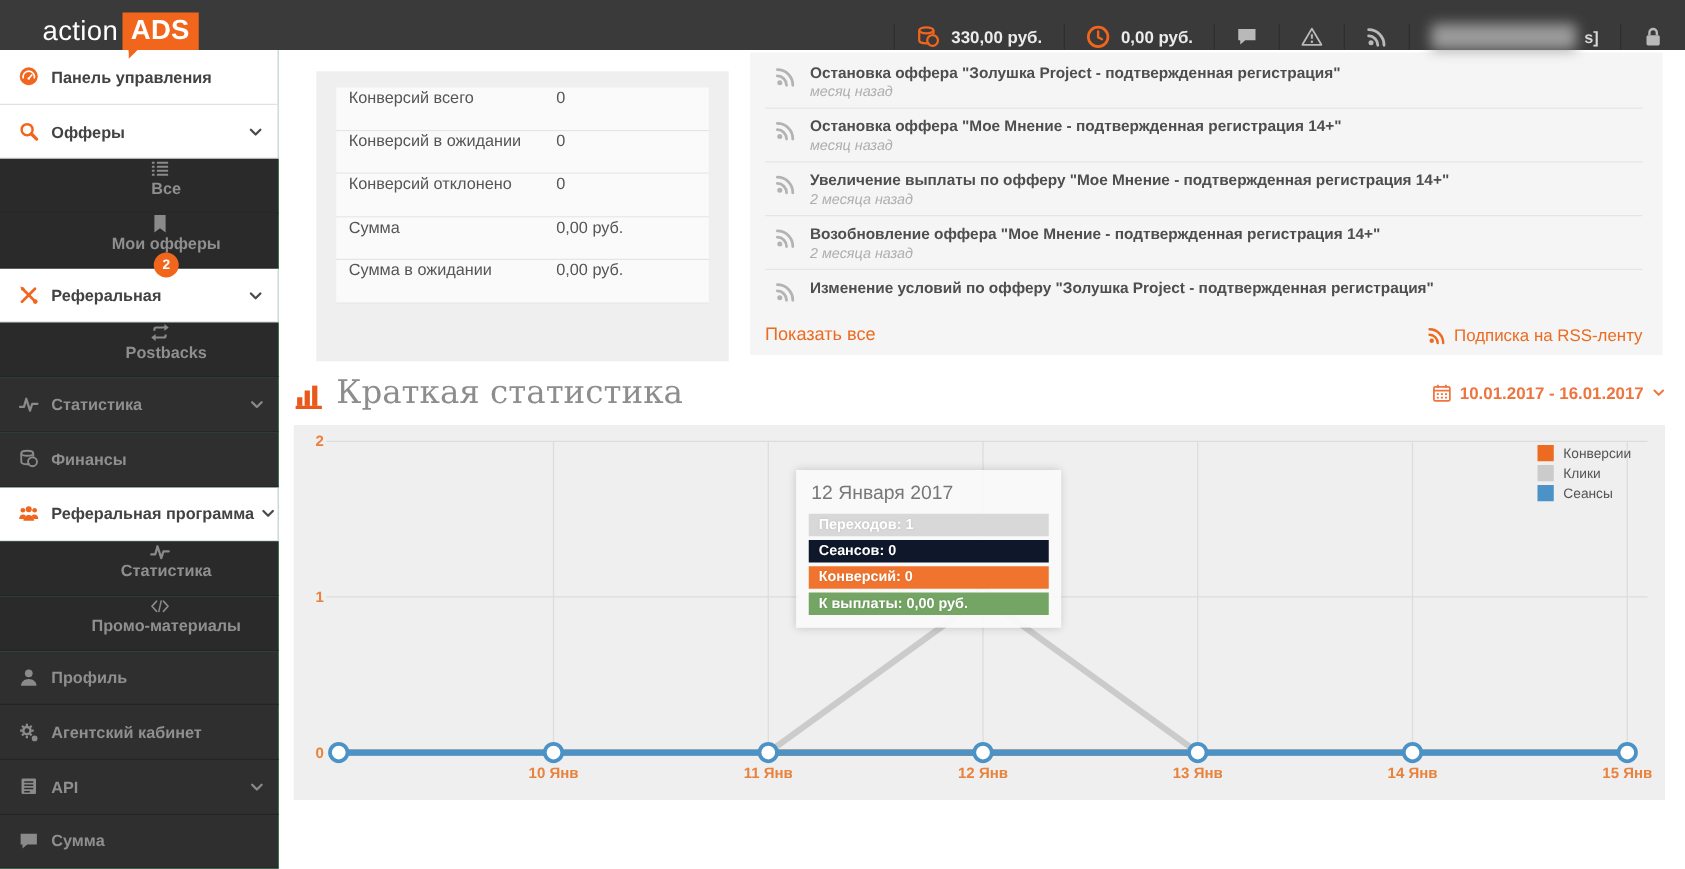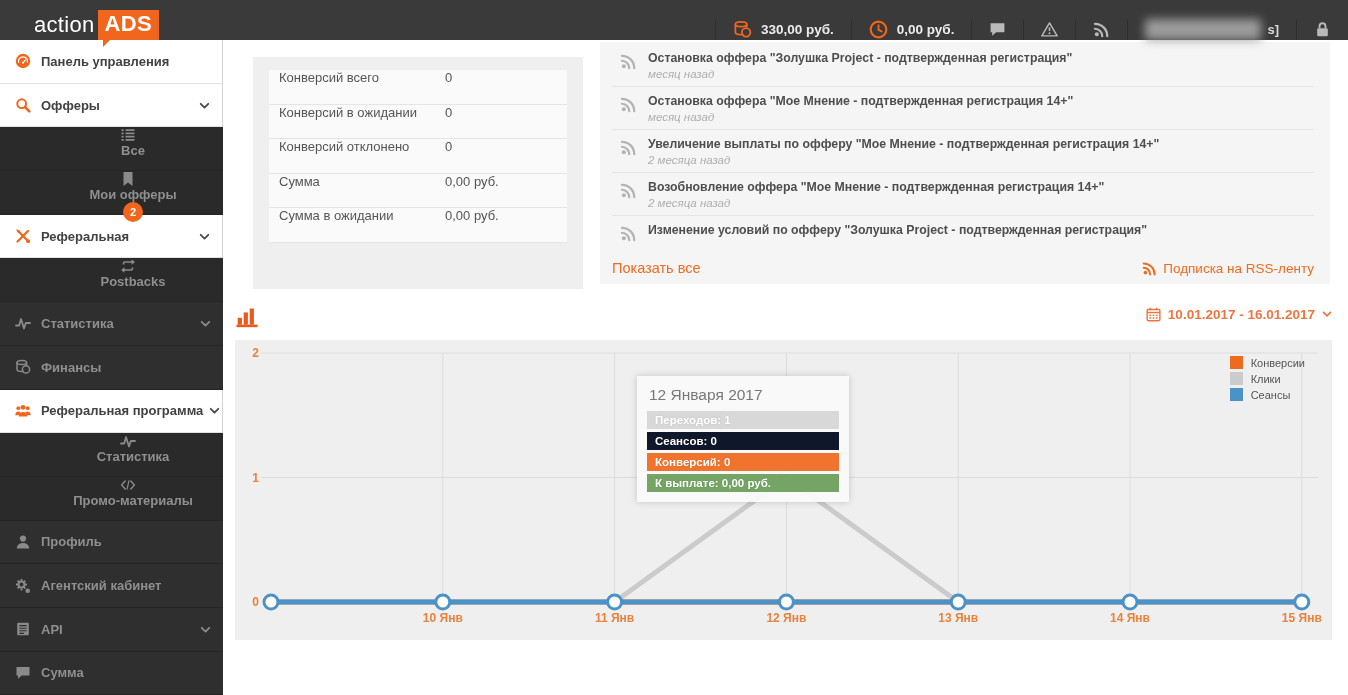--- a/index.html
+++ b/index.html
@@ -413,20 +413,21 @@
   <div class="stats-header">
     <div class="stats-title">
       <span class="ic">
           <svg viewBox="0 0 16 16">
             <path d="M1 14.6h14" stroke="currentColor" stroke-width="1.7"></path>
             <rect x="1.8" y="9.2" width="2.8" height="4.6" fill="currentColor"></rect>
             <rect x="5.8" y="5.6" width="2.8" height="8.2" fill="currentColor"></rect>
             <rect x="9.8" y="3" width="2.8" height="10.8" fill="currentColor"></rect>
           </svg>
         </span>
+      <span>Краткая статистика</span>
     </div>
     <div class="date-range">
       <span class="ic">
           <svg viewBox="0 0 16 16">
             <rect x="1.2" y="2.6" width="13.6" height="12" rx="1.2" fill="none" stroke="currentColor" stroke-width="1.5"></rect>
             <path d="M1.2 5.9h13.6" stroke="currentColor" stroke-width="1.5"></path>
             <path d="M4.6.9v2.6M11.4.9v2.6" stroke="currentColor" stroke-width="1.6"></path>
             <path d="M3.6 8h1.8v1.5H3.6zM7.1 8h1.8v1.5H7.1zM10.6 8h1.8v1.5h-1.8zM3.6 11h1.8v1.5H3.6zM7.1 11h1.8v1.5H7.1zM10.6 11h1.8v1.5h-1.8z" fill="currentColor"></path>
           </svg>
         </span>
@@ -483,17 +484,17 @@
           <span class="lg-sq" style="background:#4b92c6"></span>
           <span>Сеансы</span>
         </div>
       </div>
     <div class="tooltip">
       <div class="tt-title">12 Января 2017</div>
       <div id="tooltip-rows">
           <div class="tt-row" style="background: rgb(216, 216, 216);">Переходов: 1</div>
           <div class="tt-row" style="background: #0f172a;">Сеансов: 0</div>
           <div class="tt-row" style="background: rgb(240, 116, 46);">Конверсий: 0</div>
-          <div class="tt-row" style="background: rgb(116, 165, 100);">К выплате: 0,00 руб.</div>
+          <div class="tt-row" style="background: rgb(116, 165, 100);">К выплаты: 0,00 руб.</div>
         </div>
     </div>
   </div>
 </div>
 
 </body></html>

